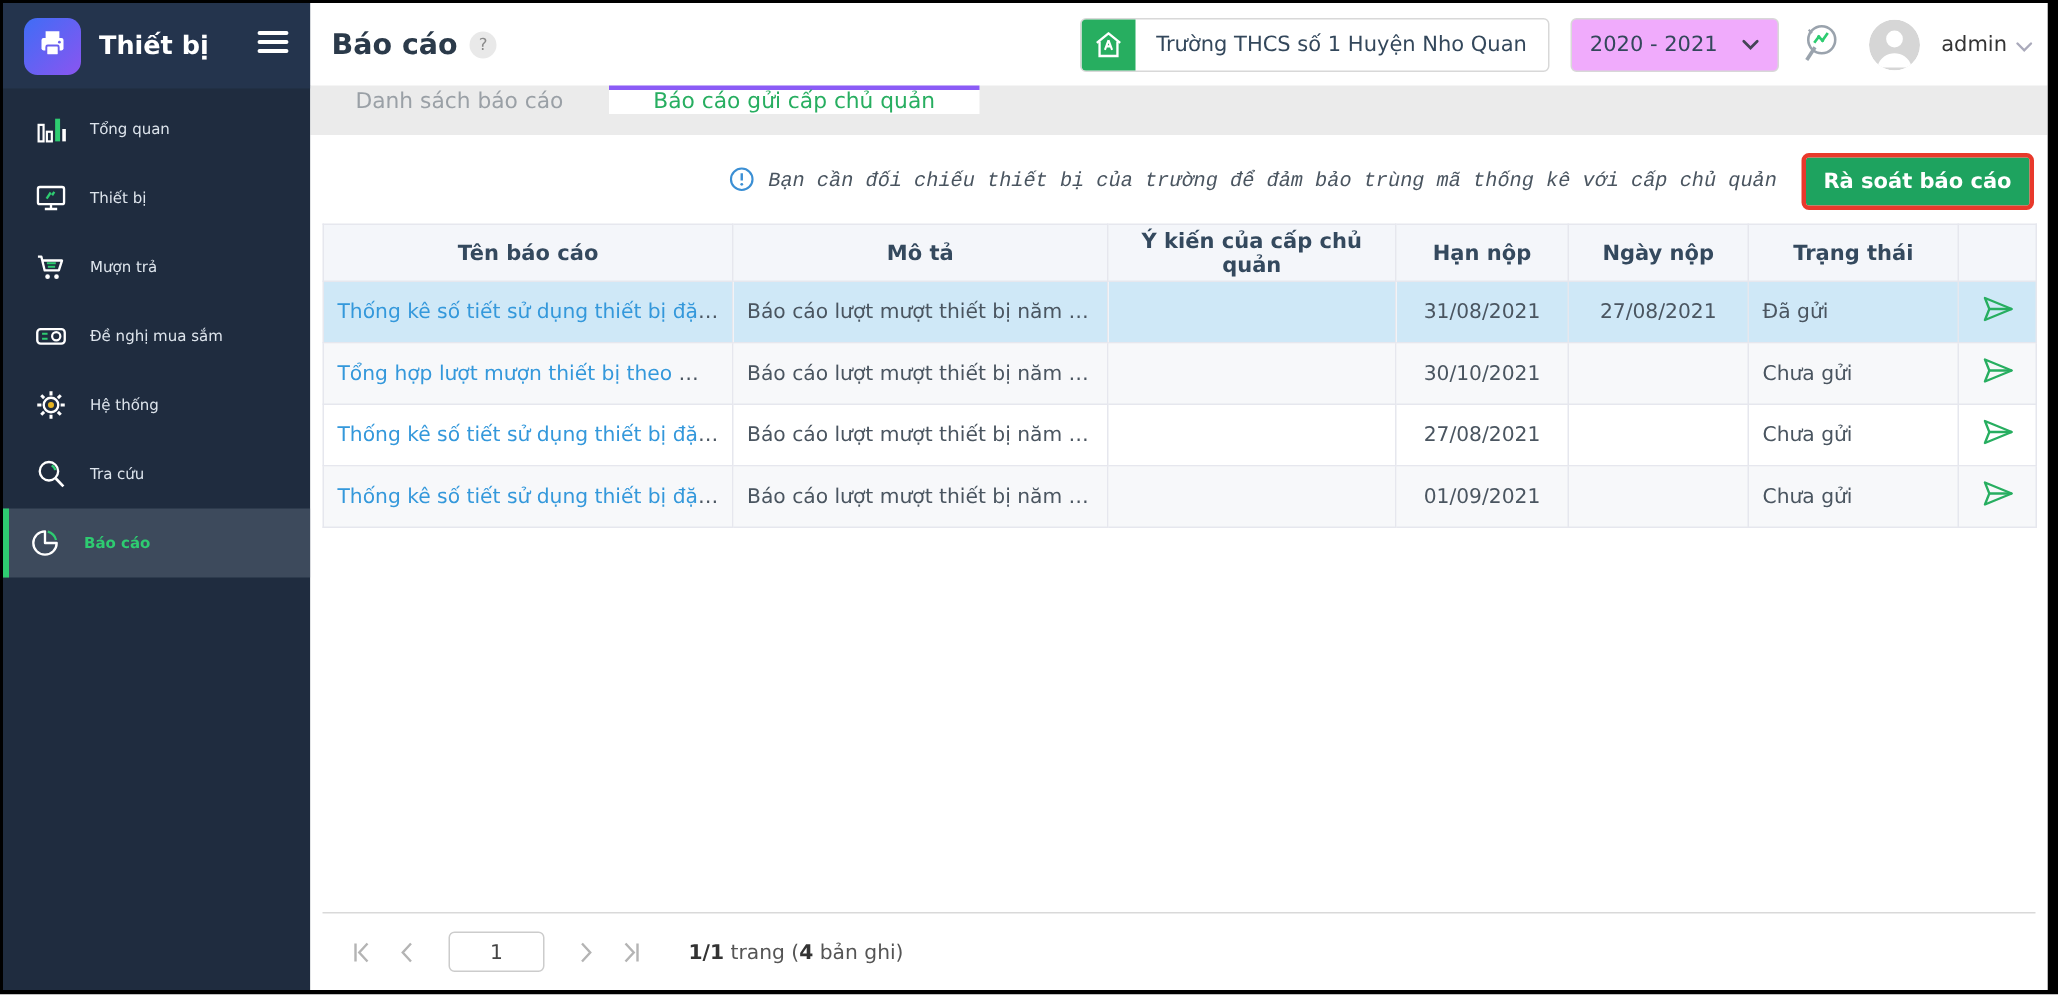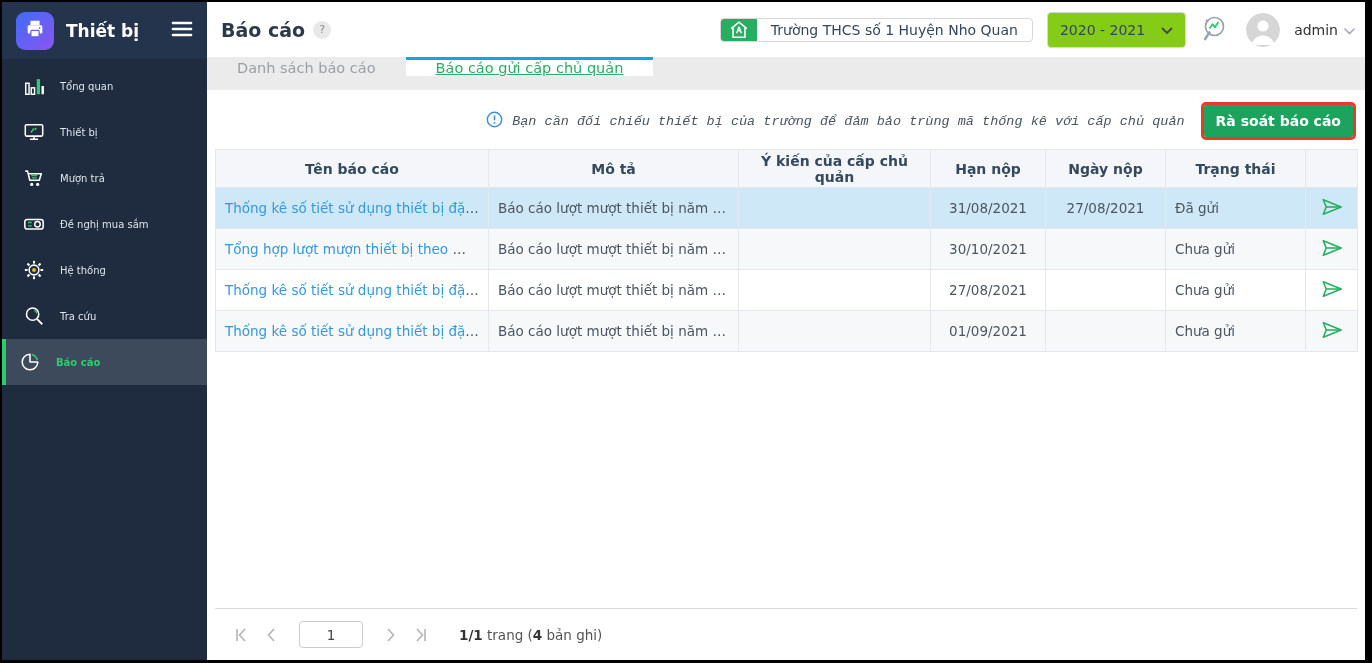--- a/index.html
+++ b/index.html
@@ -17,33 +17,33 @@
   .nav-item { height:46px; display:flex; align-items:center; gap:14px; padding-left:16px; color:#dde4ec; font-size:10px; cursor:pointer; border-left:4px solid transparent; }
   .nav-item .ico { width:24px; height:24px; display:flex; align-items:center; justify-content:center; flex-shrink:0; }
   .nav-item.active { background:#3d4a5c; border-left:4px solid #2ecc71; color:#2ecc71; font-weight:bold; padding-left:12px; }
 
   
   .main { flex:1; display:flex; flex-direction:column; background:#fff; min-width:0; }
   .topbar { height:55px; display:flex; align-items:center; padding:0 10px 0 14px; background:#fff; }
   .page-title { font-size:19px; font-weight:bold; color:#2b3a4a; }
   .help-badge { width:18px; height:18px; border-radius:50%; background:#e9e9e9; color:#8a8a8a; font-size:11px; display:flex; align-items:center; justify-content:center; margin-left:8px; cursor:pointer; }
   .topbar-right { margin-left:auto; display:flex; align-items:center; gap:14px; }
-  .school-select { height:24px; border:1px solid #d8d8d8; border-radius:4px; display:flex; align-items:center; overflow:hidden; cursor:pointer; background:#fff; }
+  .school-select { height:36px; border:1px solid #d8d8d8; border-radius:4px; display:flex; align-items:center; overflow:hidden; cursor:pointer; background:#fff; }
   .school-icon-box { width:36px; height:36px; background:#27ae60; display:flex; align-items:center; justify-content:center; flex-shrink:0; }
   .school-name { padding:0 14px; font-size:14px; color:#33475b; white-space:nowrap; }
-  .year-select { height:36px; border:1px solid #d8d8d8; border-radius:4px; display:flex; align-items:center; gap:16px; padding:0 12px; font-size:14px; color:#33475b; cursor:pointer; background:#84cc16; }
+  .year-select { height:36px; border:1px solid #d8d8d8; border-radius:4px; display:flex; align-items:center; gap:16px; padding:0 12px; font-size:14px; color:#33475b; cursor:pointer; background:#f0abfc; }
   .icon-btn { cursor:pointer; display:flex; align-items:center; }
   .avatar { width:34px; height:34px; border-radius:50%; overflow:hidden; cursor:pointer; }
   .user-chip { display:flex; align-items:center; gap:6px; cursor:pointer; }
   .user-name { font-size:14px; color:#333; }
 
   
   .tabstrip { height:33px; background:#ebebeb; display:flex; align-items:flex-start; }
   .tab { padding:0 30px; display:flex; align-items:center; font-size:14.5px; color:#9aa0a6; cursor:pointer; border-top:3px solid transparent; }
-  .tab.active { background:#fff; color:#27ae60; border-top:3px solid #0ea5e9;text-decoration:underline; }
+  .tab.active { background:#fff; color:#27ae60; border-top:3px solid #8b5cf6; }
 
   
   .content { flex:1; display:flex; flex-direction:column; background:#fff; min-height:0; }
   .toolbar { display:flex; align-items:center; justify-content:flex-end; gap:9px; padding:15px 6px 12px 8px; }
   .notice { font-style:italic; font-size:13.5px; color:#4a5560;font-family:Liberation Mono, monospace; }
   .review-btn { background:#1ea35f; color:#fff; font-weight:bold; font-size:14px; border:none; padding:8px 12px; border-radius:2px; cursor:pointer; outline:3px solid #e8392b; margin-left:10px; margin-right:6px; font-family:inherit; }
 
   table.report { border-collapse:collapse; margin:0 8px; table-layout:fixed; width:1142px; }
   table.report th { height:38px; background:#f4f6fa; border:1px solid #e6e7ee; font-size:14px; color:#34495e; font-weight:600; text-align:center; }
   table.report td { height:41px; border:1px solid #e6e7ee; font-size:13.5px; color:#4a5560; padding:0 9px; overflow:hidden; white-space:nowrap; text-overflow:ellipsis; }

